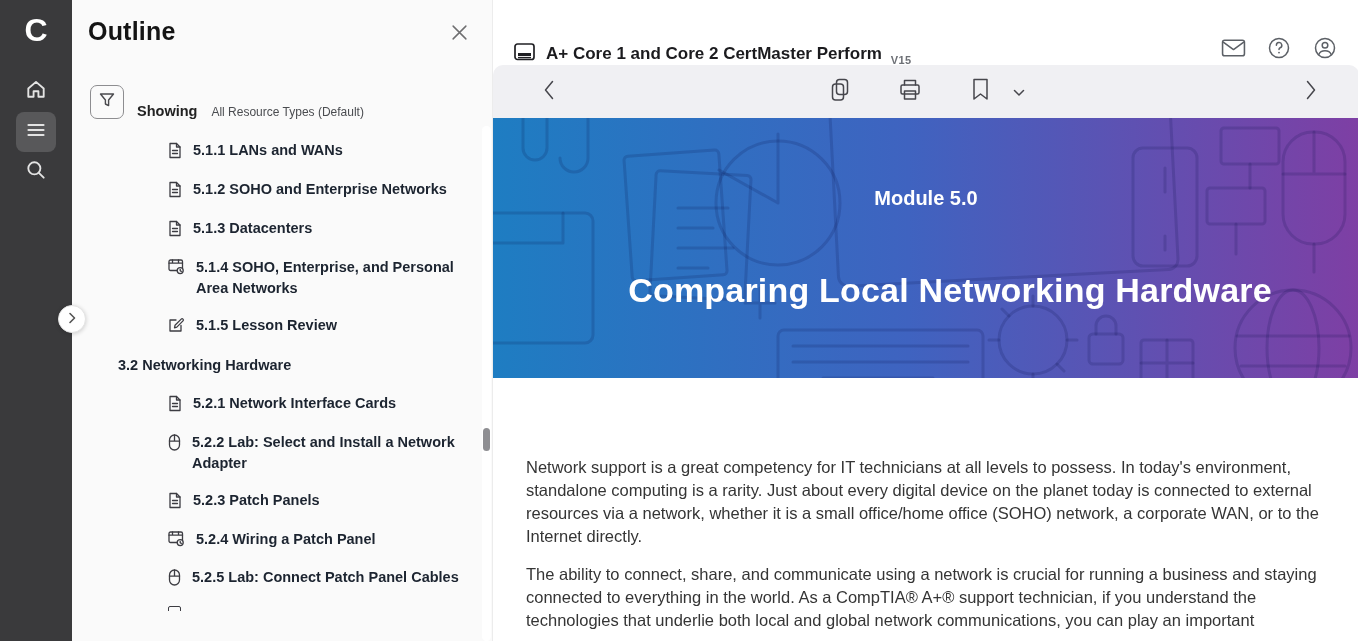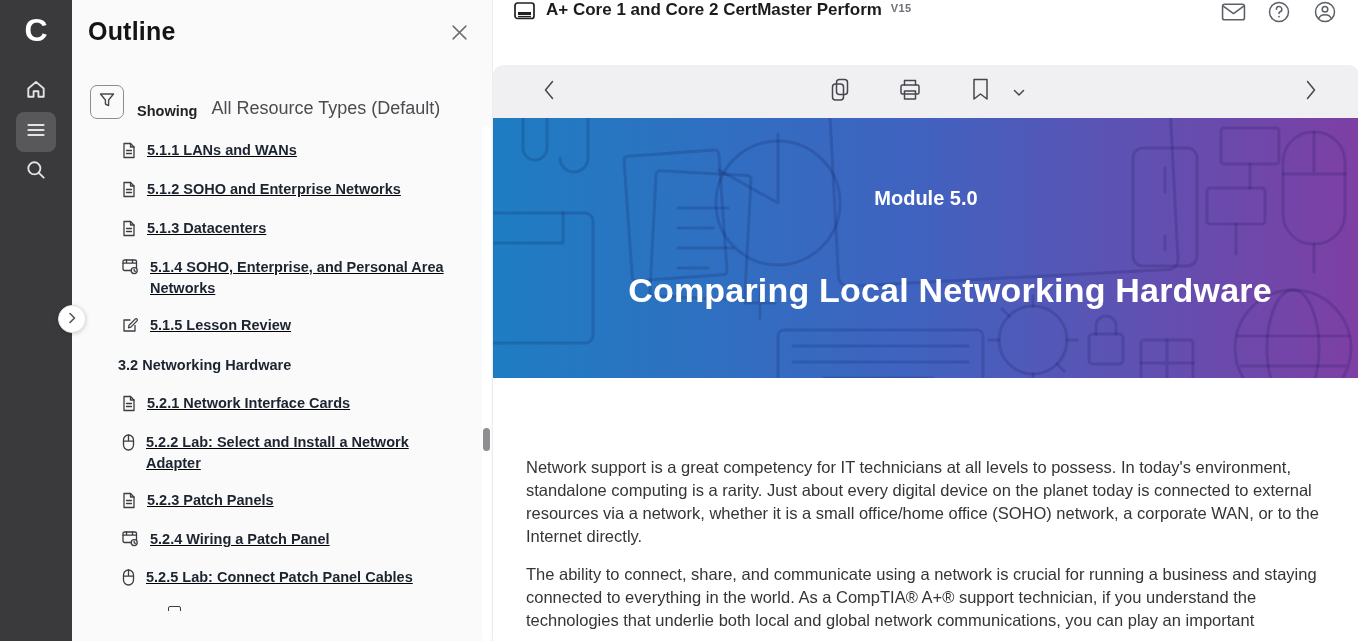--- a/index.html
+++ b/index.html
@@ -18,44 +18,44 @@
   
   .panel { position:absolute; left:72px; top:0; width:420px; height:641px; background:#fafafa; z-index:4; }
   .panel-title { position:absolute; left:16px; top:17px; font-size:25px; font-weight:700; color:#141414; letter-spacing:0.2px; }
   .panel-close { position:absolute; left:372px; top:19px; width:30px; height:30px; display:flex; align-items:center; justify-content:center; cursor:pointer; }
   .panel-close svg { stroke:#6e6e70; stroke-width:1.4; stroke-linecap:round; }
   .filter-row { position:absolute; left:18px; top:85px; display:flex; align-items:flex-end; }
   .filter-btn { width:34px; height:34px; border:1px solid #8d8d90; border-radius:7px; background:#fafafa;
                 display:flex; align-items:center; justify-content:center; cursor:pointer; }
   .filter-btn svg { stroke:#4a4a4e; fill:none; stroke-width:1.4; stroke-linejoin:round; }
   .filter-label { margin-left:13px; font-size:14.5px; font-weight:700; color:#222; }
-  .filter-value { margin-left:14px; font-size:18px; color:#4a4c50; }
+  .filter-value { margin-left:14px; font-size:12px; color:#4a4c50; }
 
   .o-list { position:absolute; left:0; top:140px; width:404px; }
-  .o-item { display:flex; gap:11px; padding-left:50px; padding-right:16px; margin-bottom:16px; align-items:flex-start; cursor:pointer;text-decoration:underline; }
+  .o-item { display:flex; gap:11px; padding-left:96px; padding-right:16px; margin-bottom:16px; align-items:flex-start; cursor:pointer; }
   .o-icon { flex:0 0 auto; margin-top:2px; }
   .o-icon svg { stroke:#3c3c42; fill:none; stroke-width:1.3; stroke-linecap:round; stroke-linejoin:round; }
   .o-label { font-size:14.5px; line-height:21px; font-weight:600; color:#1c2430; }
   .o-section { padding-left:46px; margin-top:18px; margin-bottom:17px; font-size:14.5px; line-height:21px; font-weight:600; color:#1c2430; cursor:pointer; }
   .o-partial { height:5px; overflow:hidden; }
   .o-partial .sliver { margin-left:96px; width:13px; height:12px; border:1.3px solid #3c3c42; border-radius:2px 2px 0 0; }
 
   
   .scroll-track { position:absolute; right:1px; top:126px; width:9px; height:515px; background:#ffffff; border-radius:5px; cursor:pointer; }
   .scroll-thumb { position:absolute; right:2px; top:428px; width:7px; height:23px; background:#8e8e92; border-radius:4px; cursor:pointer; }
 
   
   .edge-toggle { position:absolute; left:58px; top:305px; width:28px; height:28px; background:#fff; border:1px solid #e4e4e4;
                  border-radius:50%; box-shadow:0 1px 4px rgba(0,0,0,0.18); display:flex; align-items:center; justify-content:center;
                  z-index:6; cursor:pointer; }
   .edge-toggle svg { stroke:#555; fill:none; stroke-width:1.6; stroke-linecap:round; stroke-linejoin:round; }
 
   
   .main { position:absolute; left:492px; top:0; width:866px; height:641px; background:#fff; border-left:1px solid #ececec; }
-  .main-header { position:absolute; left:0; top:0; width:866px; height:64px; background:#fff; display:flex; align-items:flex-start; padding:0 20px; }
+  .main-header { position:absolute; left:0; top:0; width:866px; height:64px; background:#fff; display:flex; align-items:flex-end; padding:0 20px; }
   .course-icon { display:flex; margin-right:10px; }
   .course-icon svg { stroke:#202024; fill:none; stroke-width:1.7; }
   .course-title { font-size:17px; font-weight:700; color:#1b1b1e; }
   .course-version { margin-left:9px; font-size:11px; font-weight:700; color:#6d7076; letter-spacing:0.4px; position:relative; top:2px; }
   .header-actions { margin-left:auto; display:flex; align-items:center; gap:18px; }
   .hdr-icon { width:28px; height:28px; display:flex; align-items:center; justify-content:center; cursor:pointer; }
   .hdr-icon svg { stroke:#5c6066; fill:none; stroke-width:1.5; stroke-linecap:round; stroke-linejoin:round; }
 
   .toolbar { position:absolute; left:0; top:65px; width:866px; height:53px; background:#f0f0f3; border-radius:10px 10px 0 0;
              display:flex; align-items:center; }

